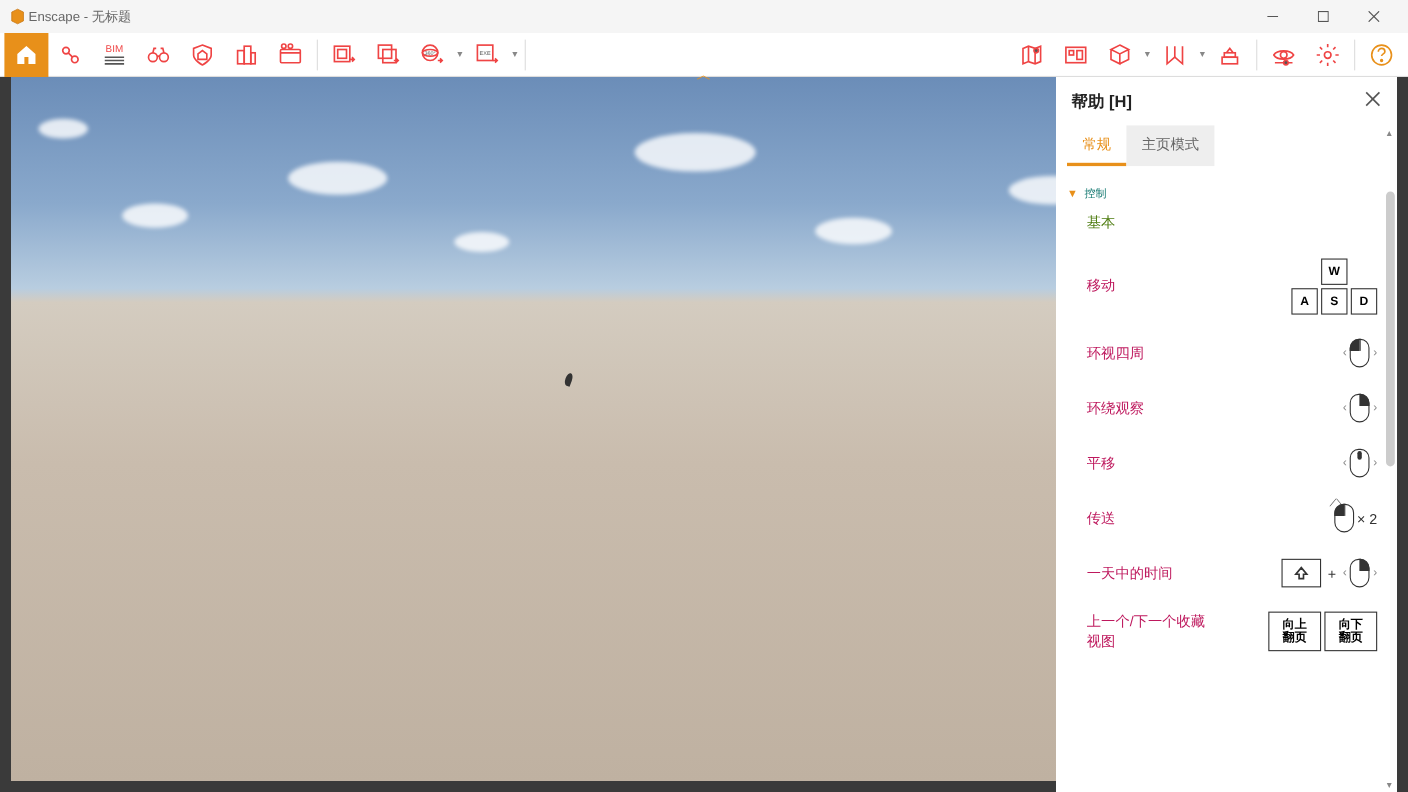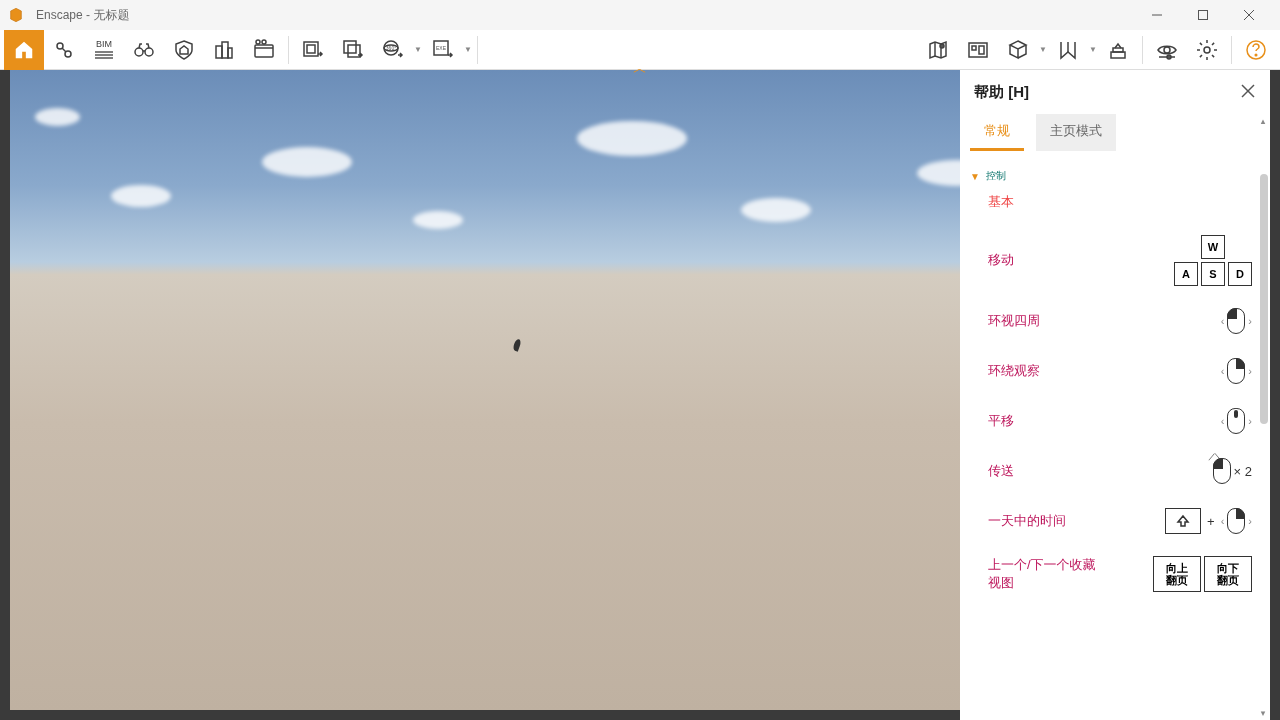--- a/index.html
+++ b/index.html
@@ -1,62 +1,62 @@
 <!DOCTYPE html>
 <html><head>
 <meta charset="utf-8">
 <style>
 * { margin: 0; padding: 0; box-sizing: border-box; font-family: "Microsoft YaHei", "Segoe UI", sans-serif; }
 body { width: 1280px; height: 720px; overflow: hidden; background: #3a3a3a; position: relative; }
 
 
 .titlebar { height: 30px; background: #f5f5f5; display: flex; align-items: center; padding: 0 8px; justify-content: space-between; }
-.titlebar-left { display: flex; align-items: center; gap: 12px; }
+.titlebar-left { display: flex; align-items: center; gap: 2px; }
 .titlebar-logo { width: 16px; height: 16px; }
 .titlebar-text { font-size: 12px; color: #666; }
 .titlebar-controls { display: flex; }
 .win-btn { width: 46px; height: 30px; display: flex; align-items: center; justify-content: center; color: #555; cursor: pointer; }
 
 
 .toolbar { height: 40px; background: #fff; display: flex; align-items: center; padding: 0 4px; border-bottom: 1px solid #ddd; justify-content: space-between; }
 .toolbar-left, .toolbar-right { display: flex; align-items: center; }
-.tool-btn { width: 40px; height: 40px; display: flex; align-items: center; justify-content: center; color: #404040; cursor: pointer; position: relative; }
+.tool-btn { width: 40px; height: 40px; display: flex; align-items: center; justify-content: center; color: #ef4444; cursor: pointer; position: relative; }
 .tool-btn.home { background: #e8901a; color: #fff; }
 .tool-btn svg { stroke: currentColor; fill: none; stroke-width: 1.5; }
 .tool-sep { width: 1px; height: 28px; background: #ddd; margin: 0 4px; }
 .tool-dropdown { width: 10px; display: flex; align-items: center; justify-content: center; color: #888; font-size: 8px; cursor: pointer; }
 .bim-label { font-size: 9px; line-height: 1; }
 
 
 .chevron-expand { position: absolute; top: 60px; left: 50%; transform: translateX(-50%); color: #e8901a; font-size: 14px; cursor: pointer; z-index: 5; }
 
 
 .viewport { position: absolute; top: 70px; left: 10px; right: 10px; bottom: 10px; background: linear-gradient(to bottom, #6b8db8 0%, #8aa9cc 18%, #b8cde0 30%, #d4ccc0 32%, #c9bcad 55%, #bfb1a1 100%); }
 
 
 .cloud { position: absolute; background: rgba(255,255,255,0.8); border-radius: 50%; filter: blur(2px); }
 
 
 .help-panel { position: absolute; top: 70px; right: 10px; width: 310px; bottom: 0; background: #fff; z-index: 10; display: flex; flex-direction: column; }
 .help-header { height: 44px; display: flex; align-items: center; justify-content: space-between; padding: 0 14px; }
 .help-title { font-size: 15px; font-weight: bold; color: #222; }
 .help-close { cursor: pointer; color: #555; font-size: 20px; }
-.help-tabs { display: flex; padding: 0 10px; gap: 12px; }
+.help-tabs { display: flex; padding: 0 10px; gap: 0; }
 .help-tab { padding: 8px 14px; font-size: 13px; color: #666; cursor: pointer; }
 .help-tab.active { color: #e8901a; border-bottom: 3px solid #e8901a; background: #fff; }
 .help-tab.inactive { background: #eee; }
 .help-body { flex: 1; overflow-y: auto; padding: 12px 18px 12px 10px; position: relative; }
 .help-scrollbar { position: absolute; right: 0; top: 44px; bottom: 0; width: 12px; }
 .help-scrollbar-thumb { position: absolute; right: 2px; top: 60px; width: 8px; height: 250px; background: #ccc; border-radius: 4px; }
 .help-scroll-arrow { position: absolute; right: 2px; width: 10px; height: 10px; font-size: 9px; color: #888; text-align: center; }
 
 .section-hdr { display: flex; align-items: center; gap: 6px; margin: 6px 0 10px 0; }
 .section-caret { color: #e8901a; font-size: 10px; }
 .section-title { font-size: 10px; color: #0f766e; }
-.subsection { font-size: 13px; color: #ef4444; margin: 8px 0 14px 18px; }
+.subsection { font-size: 13px; color: #4d7c0f; margin: 8px 0 14px 18px; }
 
 .ctrl-row { display: flex; align-items: center; justify-content: space-between; padding: 10px 0 10px 18px; min-height: 50px; }
 .ctrl-label { font-size: 13px; color: #be185d; max-width: 120px; line-height: 1.4; }
 .ctrl-keys { display: flex; align-items: center; gap: 3px; flex-wrap: wrap; justify-content: center; }
 
 .key { border: 1.5px solid #333; min-width: 24px; height: 24px; display: flex; align-items: center; justify-content: center; font-size: 11px; font-weight: bold; padding: 0 4px; }
 .key.wide { min-width: 56px; height: 28px; font-size: 12px; }
 .key.pg { min-width: 48px; height: 36px; font-size: 11px; line-height: 1.1; text-align: center; }
 .wasd { display: flex; flex-direction: column; align-items: center; gap: 3px; }
 .wasd-row { display: flex; gap: 3px; }

